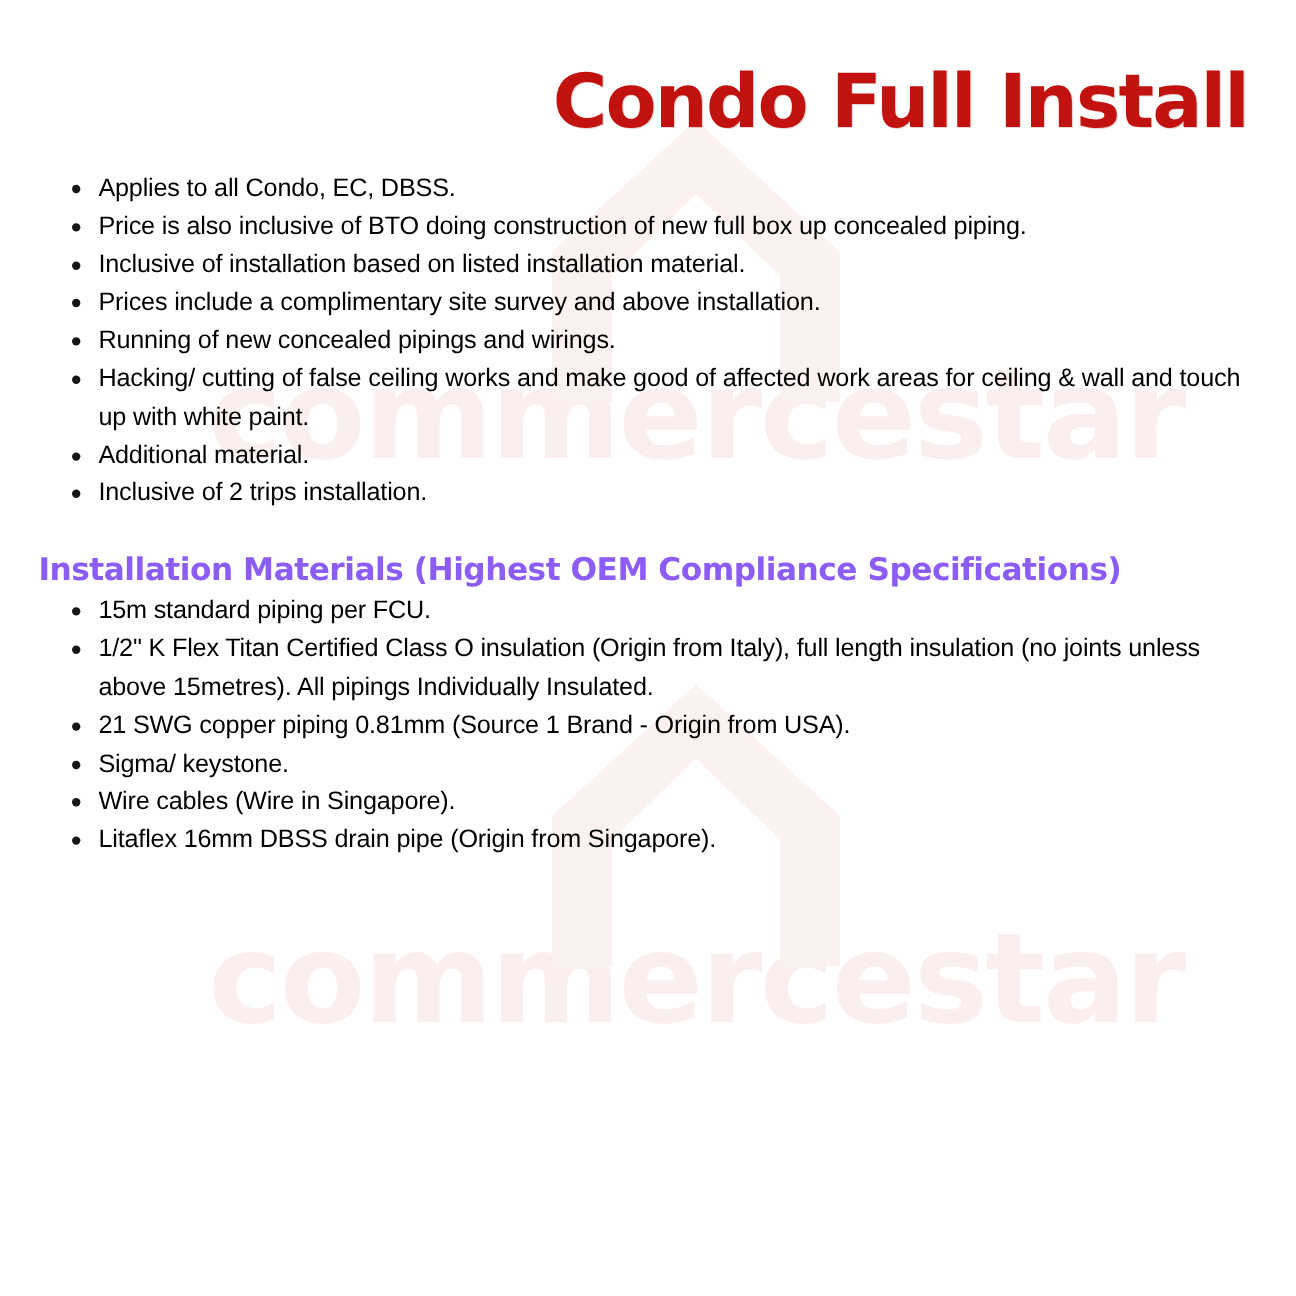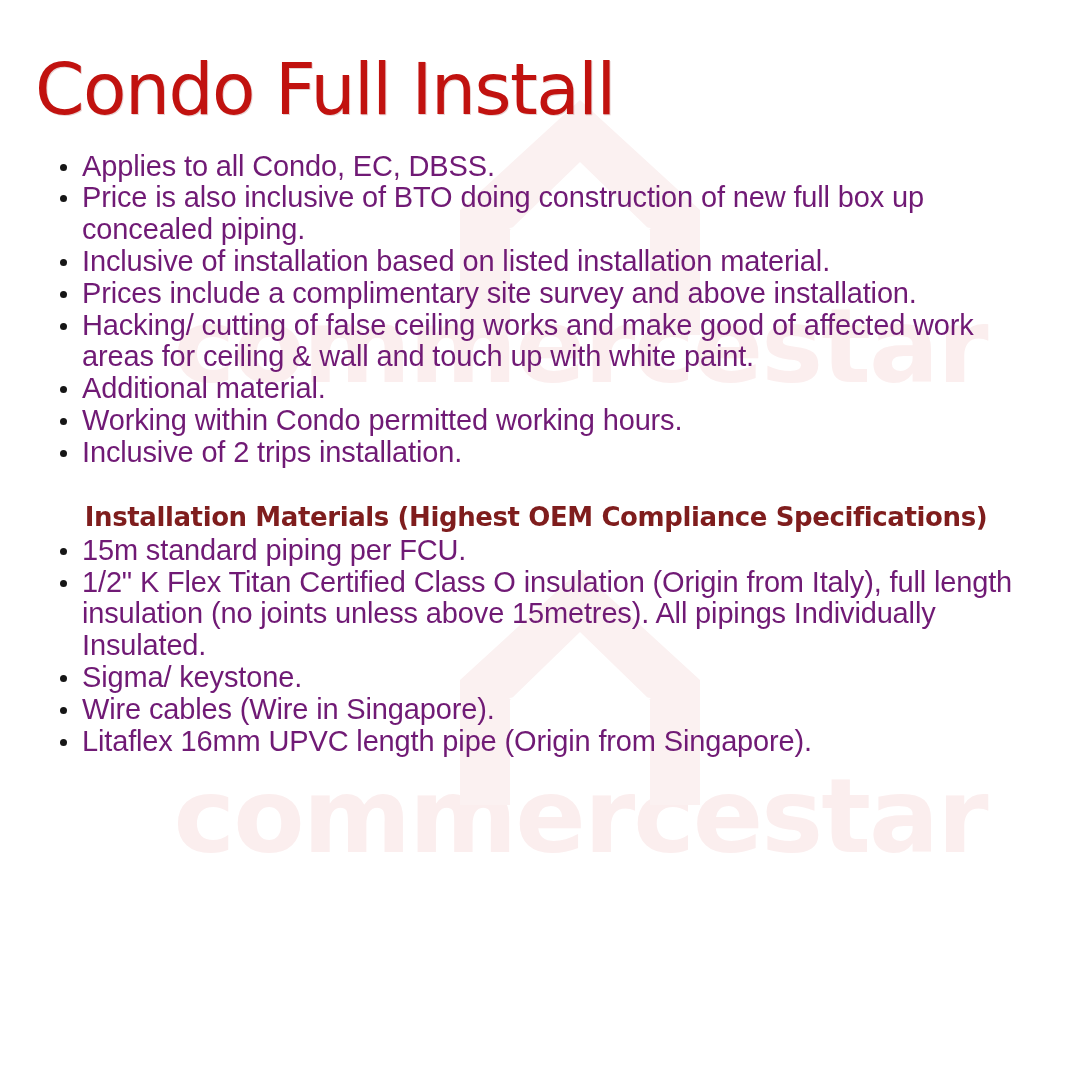--- a/index.html
+++ b/index.html
@@ -59,63 +59,63 @@
   
   .content {
     position: relative;
     z-index: 2;
     padding: 52px 40px 0 32px;
   }
 
   .doc-title {
     color: #c1120f;
     font-family: "DejaVu Sans", sans-serif;
-    font-weight: normal;
-    font-size: 71px;
+    font-weight: bold;
+    font-size: 62px;
     line-height: 1.08;
     letter-spacing: -1.5px;
     margin: 0 0 22px 3px;
     text-shadow: 1px 1px 0 rgba(120,10,10,.18);
+    text-align: right;
   }
 
   ul.bullets {
     list-style: none;
     margin: 0;
     padding: 0;
   }
   ul.bullets > li {
     position: relative;
     padding-left: 50px;
     margin: 0;
-    color: #701a75;
-    font-size: 29px;
+    color: #000000;
+    font-size: 21px;
     line-height: 31.8px;
     letter-spacing: -0.15px;
   }
   ul.bullets > li::before {
     content: "";
     position: absolute;
     left: 28px;
     top: 13px;
     width: 7px;
     height: 7px;
     border-radius: 50%;
     background: #161616;
   }
 
   .section-heading {
     margin: 33px 0 2px 0;
     padding-left: 0;
-    color: #7f1d1d;
+    color: #8b5cf6;
     font-family: "DejaVu Sans", sans-serif;
     font-weight: bold;
     font-size: 26px;
     letter-spacing: -0.4px;
     line-height: 1.2;
-    text-align: center;
   }
 </style>
 </head>
 <body>
 
 <div id="page">
 
   <div class="watermark wm-upper">
     <div class="wm-mark">
       <svg viewBox="0 0 260 250" xmlns="http://www.w3.org/2000/svg">
@@ -138,30 +138,31 @@
 
   <div class="content">
 
     <h1 class="doc-title">Condo Full Install</h1>
 
     <ul class="bullets" id="scope-list">
         <li>Applies to all Condo, EC, DBSS.</li>
         <li>Price is also inclusive of BTO doing construction of new full box up concealed piping.</li>
         <li>Inclusive of installation based on listed installation material.</li>
         <li>Prices include a complimentary site survey and above installation.</li>
+        <li>Running of new concealed pipings and wirings.</li>
         <li>Hacking/ cutting of false ceiling works and make good of affected work areas for ceiling &amp; wall and touch up with white paint.</li>
         <li>Additional material.</li>
-        <li>Working within Condo permitted working hours.</li>
         <li>Inclusive of 2 trips installation.</li>
       </ul>
 
     <div class="section-heading">Installation Materials (Highest OEM Compliance Specifications)</div>
 
     <ul class="bullets" id="materials-list">
         <li>15m standard piping per FCU.</li>
         <li>1/2" K Flex Titan Certified Class O insulation (Origin from Italy), full length insulation (no joints unless above 15metres). All pipings Individually Insulated.</li>
+        <li>21 SWG copper piping 0.81mm (Source 1 Brand - Origin from USA).</li>
         <li>Sigma/ keystone.</li>
         <li>Wire cables (Wire in Singapore).</li>
-        <li>Litaflex 16mm UPVC length pipe (Origin from Singapore).</li>
+        <li>Litaflex 16mm DBSS drain pipe (Origin from Singapore).</li>
       </ul>
 
   </div>
 </div>
 
 </body></html>

